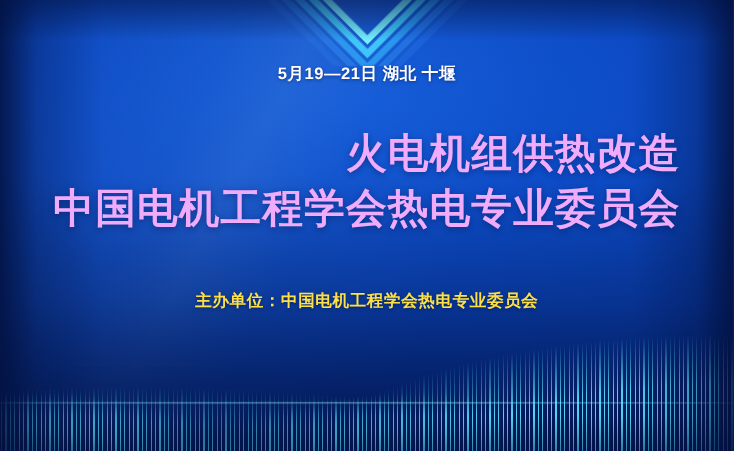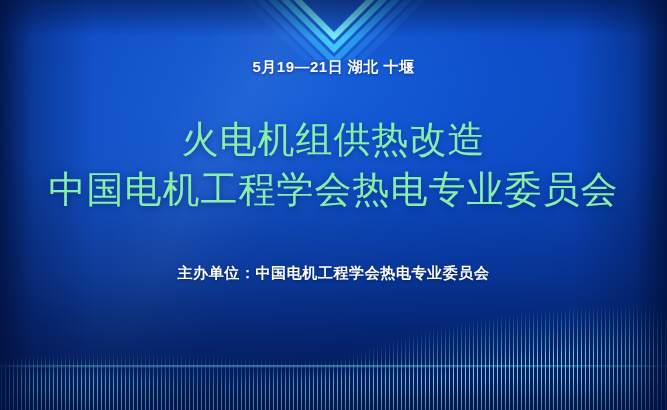--- a/index.html
+++ b/index.html
@@ -120,31 +120,32 @@
     font-weight: 700;
     letter-spacing: .5px;
     text-shadow: 0 1px 3px rgba(0,20,70,.55);
     white-space: nowrap;
   }
   .title-block {
     margin-top: 38px;
     text-align: center;
   }
   .title-line {
-    color: #86efac;
+    color: #f0abfc;
     font-size: 37px;
-    font-weight: 400;
+    font-weight: 700;
     line-height: 50px;
     letter-spacing: 1px;
     white-space: nowrap;
     text-shadow: 0 2px 6px rgba(0,20,70,.45);
+    text-align: right;
   }
   .organizer {
     margin-top: 49px;
-    color: #ffffff;
+    color: #fde047;
     font-size: 15px;
     font-weight: 700;
     letter-spacing: .6px;
     white-space: nowrap;
     text-shadow: 0 1px 3px rgba(0,18,64,.6);
   }
 </style>
 </head>
 <body>
 

